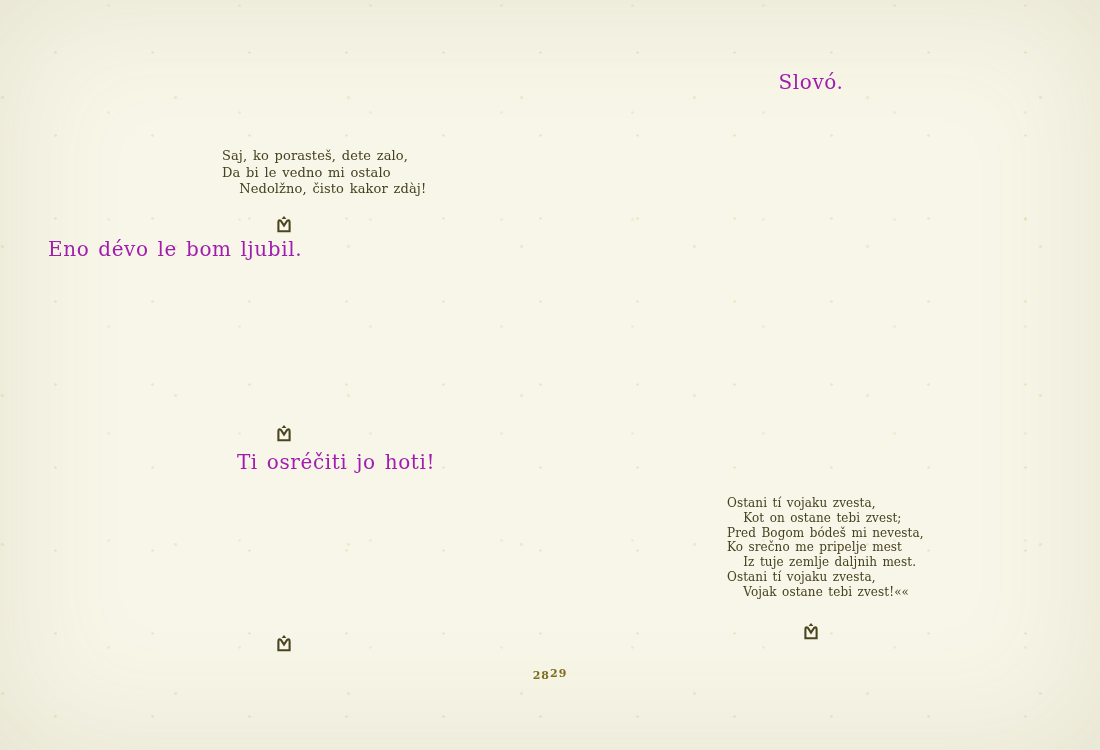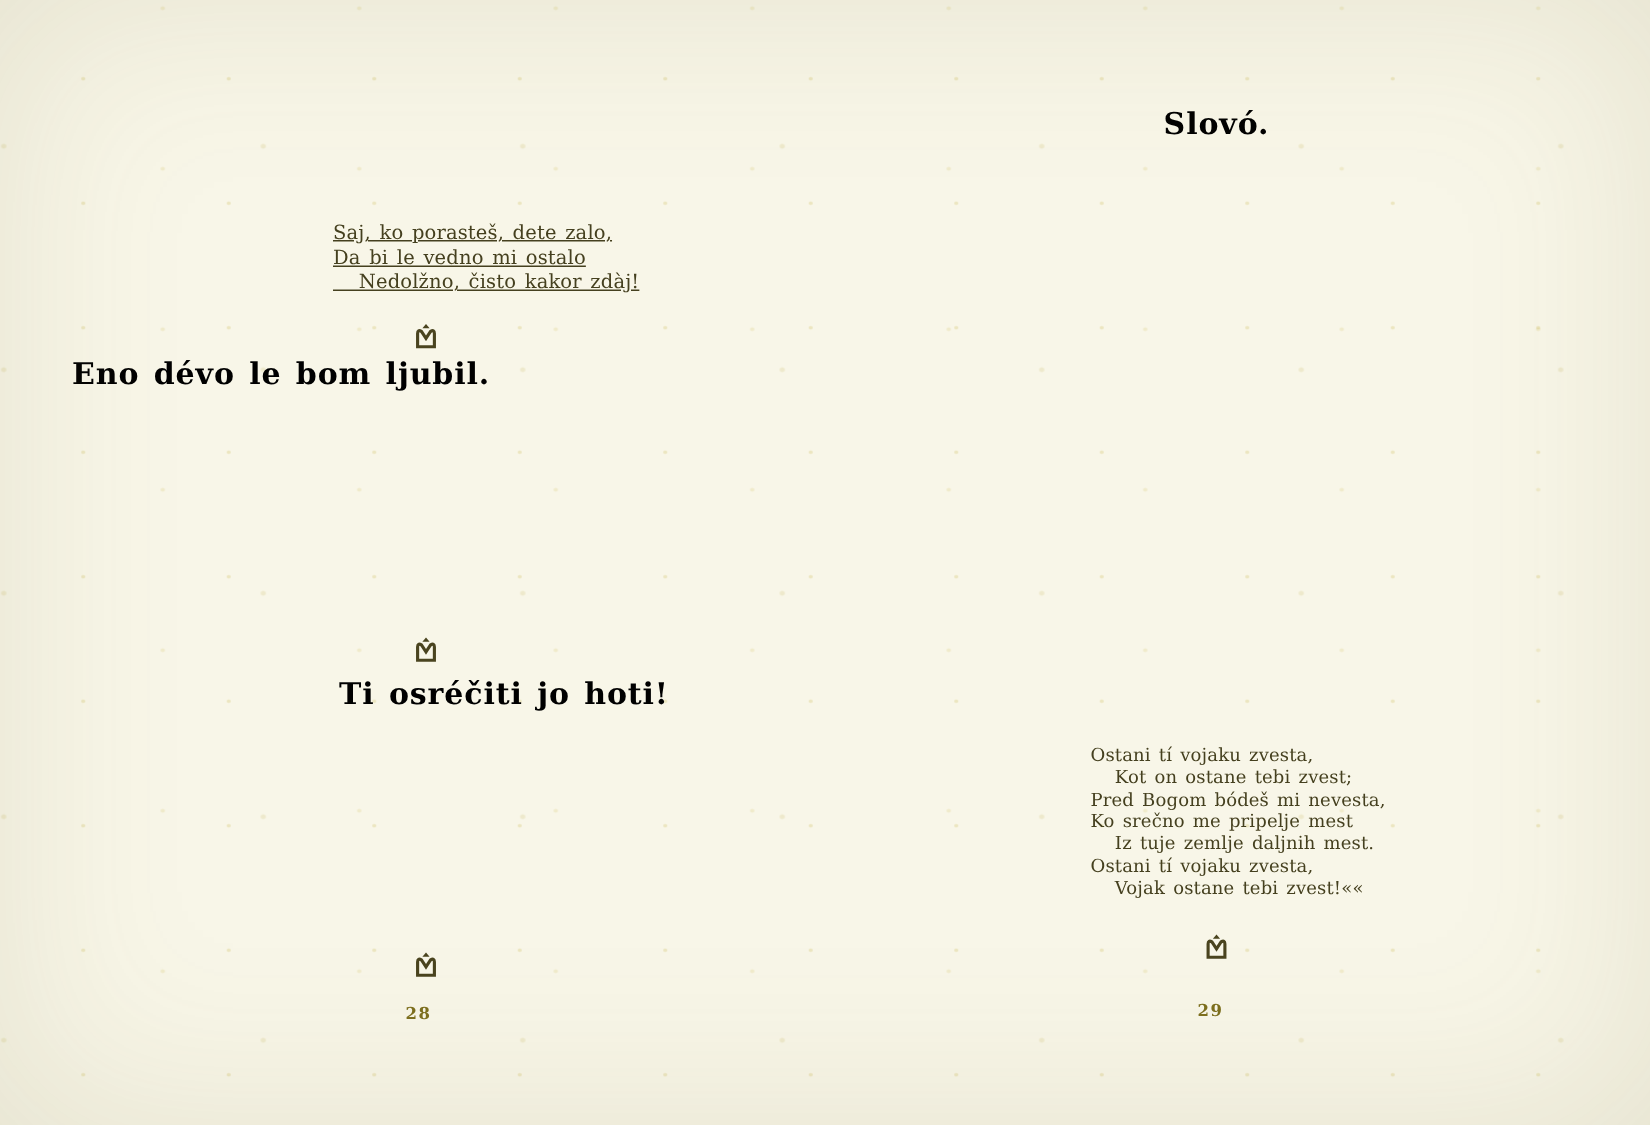--- a/index.html
+++ b/index.html
@@ -30,52 +30,52 @@
   .page-left .line{font-size:13px;line-height:16.6px;}
   .page-right .line{font-size:12px;line-height:14.8px;}
 
   .columns{display:flex;}
   .col{flex:none;}
 
   .page-left .stanza + .stanza{margin-top:16px;}
   .page-right .stanza + .stanza{margin-top:22px;}
 
   .poem-title{
-    margin:0;font-weight:bold;font-size:20px;line-height:24px;
-    letter-spacing:.6px;word-spacing:2px;color:#000000;
+    margin:0;font-weight:normal;font-size:20px;line-height:24px;
+    letter-spacing:.6px;word-spacing:2px;color:#a21caf;
   }
   .pagenum{
     font-size:11px;font-weight:bold;letter-spacing:1px;color:#7d6f1e;
   }
   .ornament svg{display:block;}
 
   .lead::first-letter{font-size:1.55em;line-height:.8;}
 
   
   [data-name="lp-opening-columns"]{position:absolute;top:71px;left:100px;}
   [data-name="lp-opening-columns"] .col:first-child{width:198px;}
-  [data-name="lp-opening-envoi"]{position:absolute;top:148px;left:222px;text-decoration:underline;}
+  [data-name="lp-opening-envoi"]{position:absolute;top:148px;left:222px;}
   [data-name="lp-ornament-1"]{position:absolute;top:215px;left:276px;}
   [data-name="lp-title-eno-devo"]{position:absolute;top:237px;left:0;width:550px;padding-left:48px;box-sizing:border-box;}
   [data-name="lp-eno-devo-columns"]{position:absolute;top:283px;left:100px;}
   [data-name="lp-eno-devo-columns"] .col:first-child{width:197px;}
   [data-name="lp-ornament-2"]{position:absolute;top:424px;left:276px;}
   [data-name="lp-title-ti-osreciti"]{position:absolute;top:450px;left:0;width:550px;text-align:center;padding-left:30px;box-sizing:border-box;margin-left:46px;}
   [data-name="lp-ti-osreciti-columns"]{position:absolute;top:496px;left:98px;}
   [data-name="lp-ti-osreciti-columns"] .col:first-child{width:200px;}
   [data-name="lp-ornament-3"]{position:absolute;top:634px;left:276px;}
-  [data-name="lp-page-number"]{position:absolute;top:669px;left:0;width:550px;text-align:center;padding-left:8px;box-sizing:border-box;}
+  [data-name="lp-page-number"]{position:absolute;top:669px;left:0;width:550px;text-align:right;padding-left:8px;box-sizing:border-box;}
 
   
   [data-name="rp-title-slovo"]{position:absolute;top:70px;left:0;width:550px;text-align:center;padding-right:28px;box-sizing:border-box;}
   [data-name="rp-slovo-columns"]{position:absolute;top:122px;left:48px;}
   [data-name="rp-slovo-columns"] .col:first-child{width:225px;}
   [data-name="rp-final-stanza"]{position:absolute;top:496px;left:177px;}
   [data-name="rp-ornament-1"]{position:absolute;top:622px;left:253px;}
-  [data-name="rp-page-number"]{position:absolute;top:667px;left:0;width:550px;text-align:center;padding-right:36px;box-sizing:border-box;}
+  [data-name="rp-page-number"]{position:absolute;top:667px;left:0;width:550px;padding-right:36px;box-sizing:border-box;}
 </style>
 </head>
 <body data-name="book-spread-background">
 
 <div class="spread" data-name="book-spread">
   <div class="page page-left" data-name="page-left">
       <div class="columns" data-name="lp-opening-columns">
         <div class="col" data-name="poem-column">
           <div class="stanza" data-name="poem-stanza">
             <div class="line" data-name="poem-line"></div>

